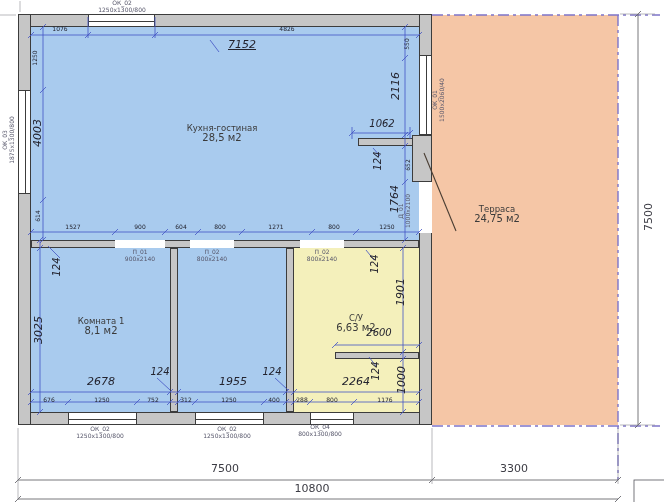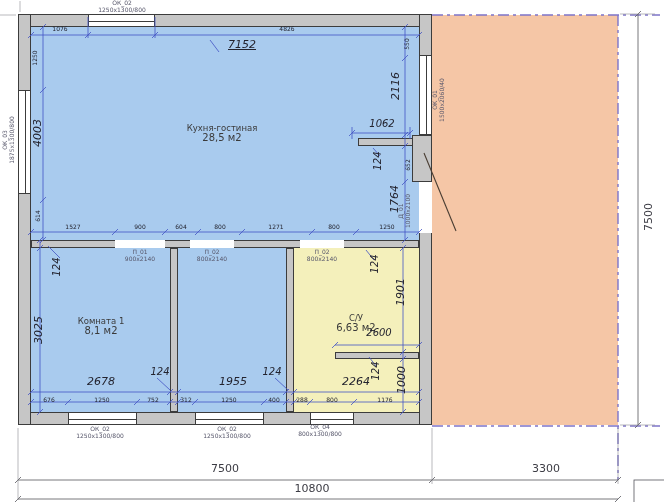--- a/index.html
+++ b/index.html
@@ -103,20 +103,24 @@
     <div class="room-name">Кухня-гостиная</div>
     <div class="room-area">28,5 м2</div>
   </div>
   <div class="t" style="left:61px;top:317px;width:80px;">
     <div class="room-name">Комната 1</div>
     <div class="room-area">8,1 м2</div>
   </div>
   <div class="t" style="left:320px;top:314px;width:72px;">
     <div class="room-name">С/У</div>
     <div class="room-area">6,63 м2</div>
+  </div>
+  <div class="t" style="left:457px;top:205px;width:80px;">
+    <div class="room-name">Терраса</div>
+    <div class="room-area">24,75 м2</div>
   </div>
 
   <div class="t wlab" style="left:92px;top:0px;width:60px;">
     <div>ОК_02</div>
     <div>1250х1300/800</div>
   </div>
   <div class="t wlab rot" style="left:-26px;top:133px;width:70px;height:14px;">
     <div>ОК_03</div>
     <div>1875х1300/800</div>
   </div>
@@ -191,17 +195,17 @@
   <div class="t lg rot" style="left:379px;top:286px;width:44px;height:12px;">1901</div>
   <div class="t md" style="left:357px;top:328px;width:44px;">2600</div>
   <div class="t md rot" style="left:355px;top:365px;width:44px;height:12px;">124</div>
   <div class="t lg rot" style="left:380px;top:374px;width:44px;height:12px;">1000</div>
   <div class="t lg" style="left:334px;top:376px;width:44px;">2264</div>
   <div class="t sm" style="left:284px;top:397px;width:36px;">288</div>
   <div class="t sm" style="left:314px;top:397px;width:36px;">800</div>
   <div class="t sm" style="left:367px;top:397px;width:36px;">1176</div>
 
   <div class="t ov" style="left:195px;top:463px;width:60px;">7500</div>
-  <div class="t ov" style="left:516px;top:463px;width:60px;">3300</div>
+  <div class="t ov" style="left:484px;top:463px;width:60px;">3300</div>
   <div class="t ov" style="left:282px;top:483px;width:60px;">10800</div>
   <div class="t ov rot" style="left:619px;top:211px;width:60px;height:12px;">7500</div>
 
 </div>
 
 </body></html>

